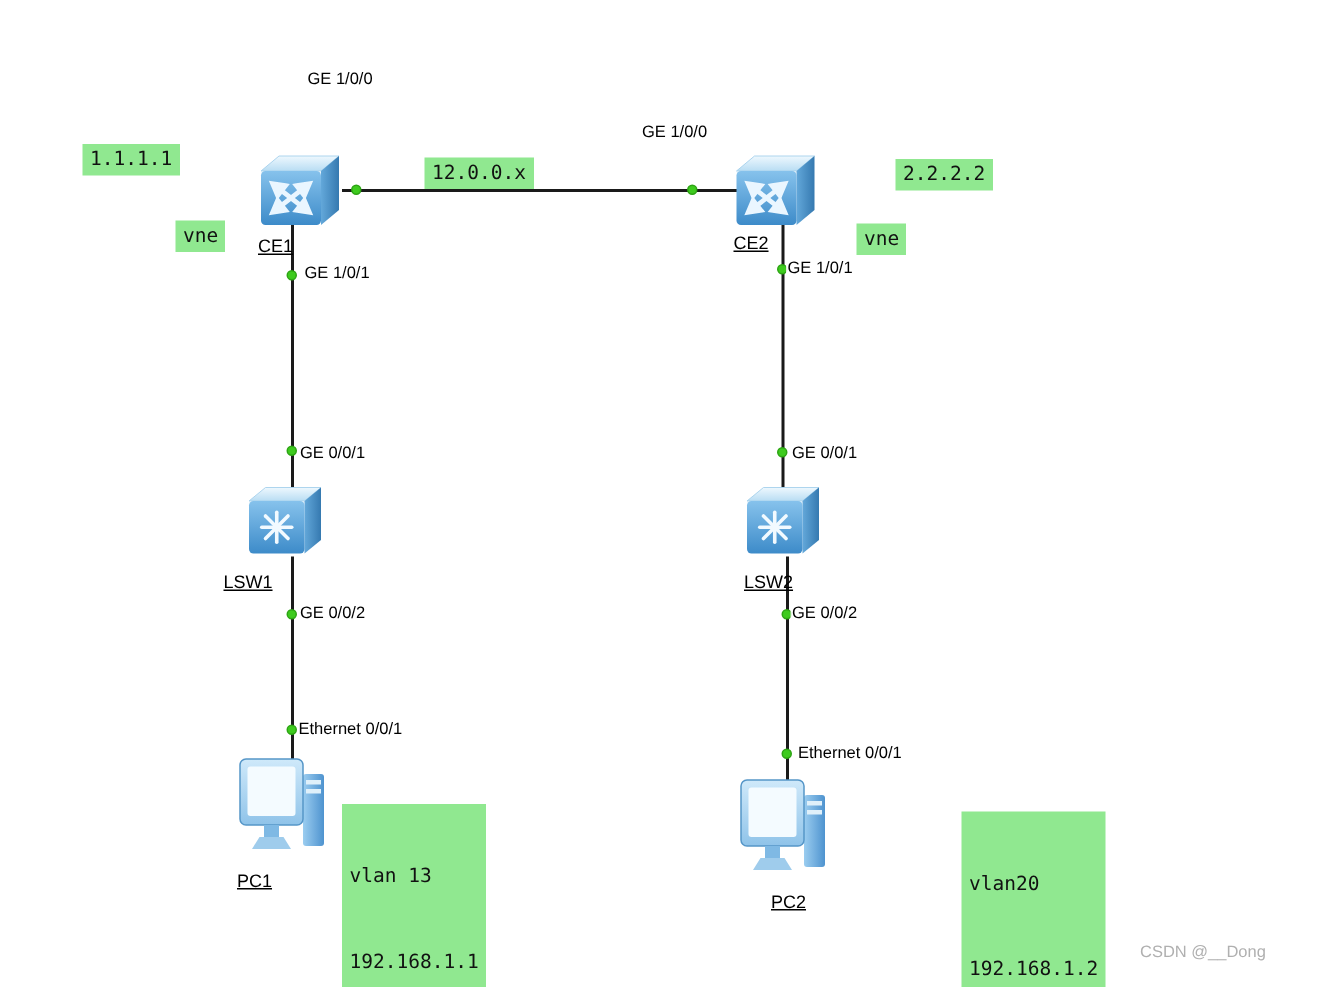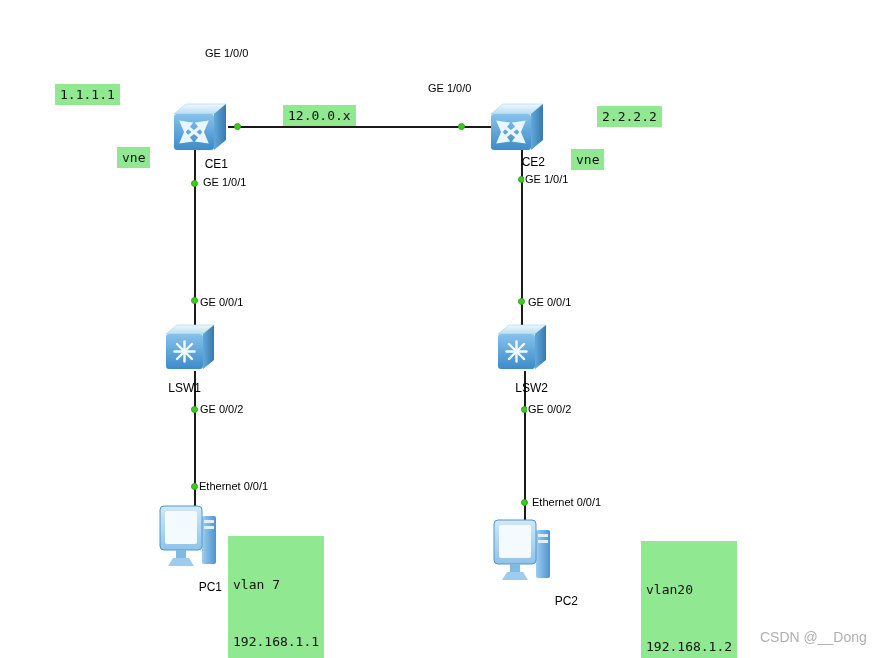--- a/index.html
+++ b/index.html
@@ -16,31 +16,31 @@
   .link.v { width:2px; }
   .dot {
     position:absolute; width:7px; height:7px; border-radius:50%;
     background:#3ecb1e; border:1px solid #2da414;
   }
   .port {
     position:absolute; font-size:11px; color:#000; white-space:nowrap;
     background:rgba(255,255,255,0.85); padding:0 1px;
   }
   .devlabel {
-    position:absolute; font-size:12px; color:#000; text-align:right; white-space:nowrap;
+    position:absolute; font-size:12px; color:#000; text-align:left; white-space:nowrap;text-decoration:underline;
   }
   .device { position:absolute; cursor:pointer; }
   .ann {
     position:absolute; background:#90e890; color:#111;
     font-family:"DejaVu Sans Mono", monospace; font-size:13px;
     line-height:19px; padding:1px 5px; white-space:pre;
   }
   .watermark {
     position:absolute; left:760px; top:629px;
-    font-size:14px; color:#b0b0b0; white-space:nowrap;
+    font-size:11px; color:#b0b0b0; white-space:nowrap;
   }
 </style>
 </head>
 <body>
 
 <svg width="0" height="0" style="position:absolute" aria-hidden="true">
   <defs>
     <linearGradient id="gFront" x1="0" y1="0" x2="0" y2="1">
       <stop offset="0" stop-color="#86c2ec"></stop>
         <stop offset="1" stop-color="#3d8bc9"></stop>
@@ -185,28 +185,28 @@
       <rect x="46" y="18" width="10" height="3" fill="#dff0fa"></rect>
       <rect x="46" y="24" width="10" height="3" fill="#dff0fa"></rect>
       <rect x="2" y="4" width="42" height="44" rx="4" fill="url(#gMon)" stroke="#5596c8"></rect>
       <rect x="7" y="9" width="32" height="33" rx="2" fill="#f4fbff"></rect>
       <rect x="18" y="48" width="10" height="8" fill="#7fb9e4"></rect>
       <polygon points="10,64 36,64 31,56 15,56" fill="#9fccec"></polygon>
     </svg>
   </div>
   <div class="devlabel" style="left:514px;top:594px;width:64px">PC2</div>
 
-  <div class="ann" style="left:55px;top:84px">1.1.1.1</div>
+  <div class="ann" style="left:55px;top:96px">1.1.1.1</div>
   <div class="ann" style="left:283px;top:105px">12.0.0.x</div>
   <div class="ann" style="left:597px;top:106px">2.2.2.2</div>
   <div class="ann" style="left:117px;top:147px">vne</div>
   <div class="ann" style="left:571px;top:149px">vne</div>
 
   <div class="ann" style="left:228px;top:536px">
-    <div>vlan 7</div>
+    <div>vlan 13</div>
     <div>192.168.1.1</div>
   </div>
   <div class="ann" style="left:641px;top:541px">
     <div>vlan20</div>
     <div>192.168.1.2</div>
   </div>
 
   <div class="watermark">CSDN @__Dong</div>
 </div>
 

